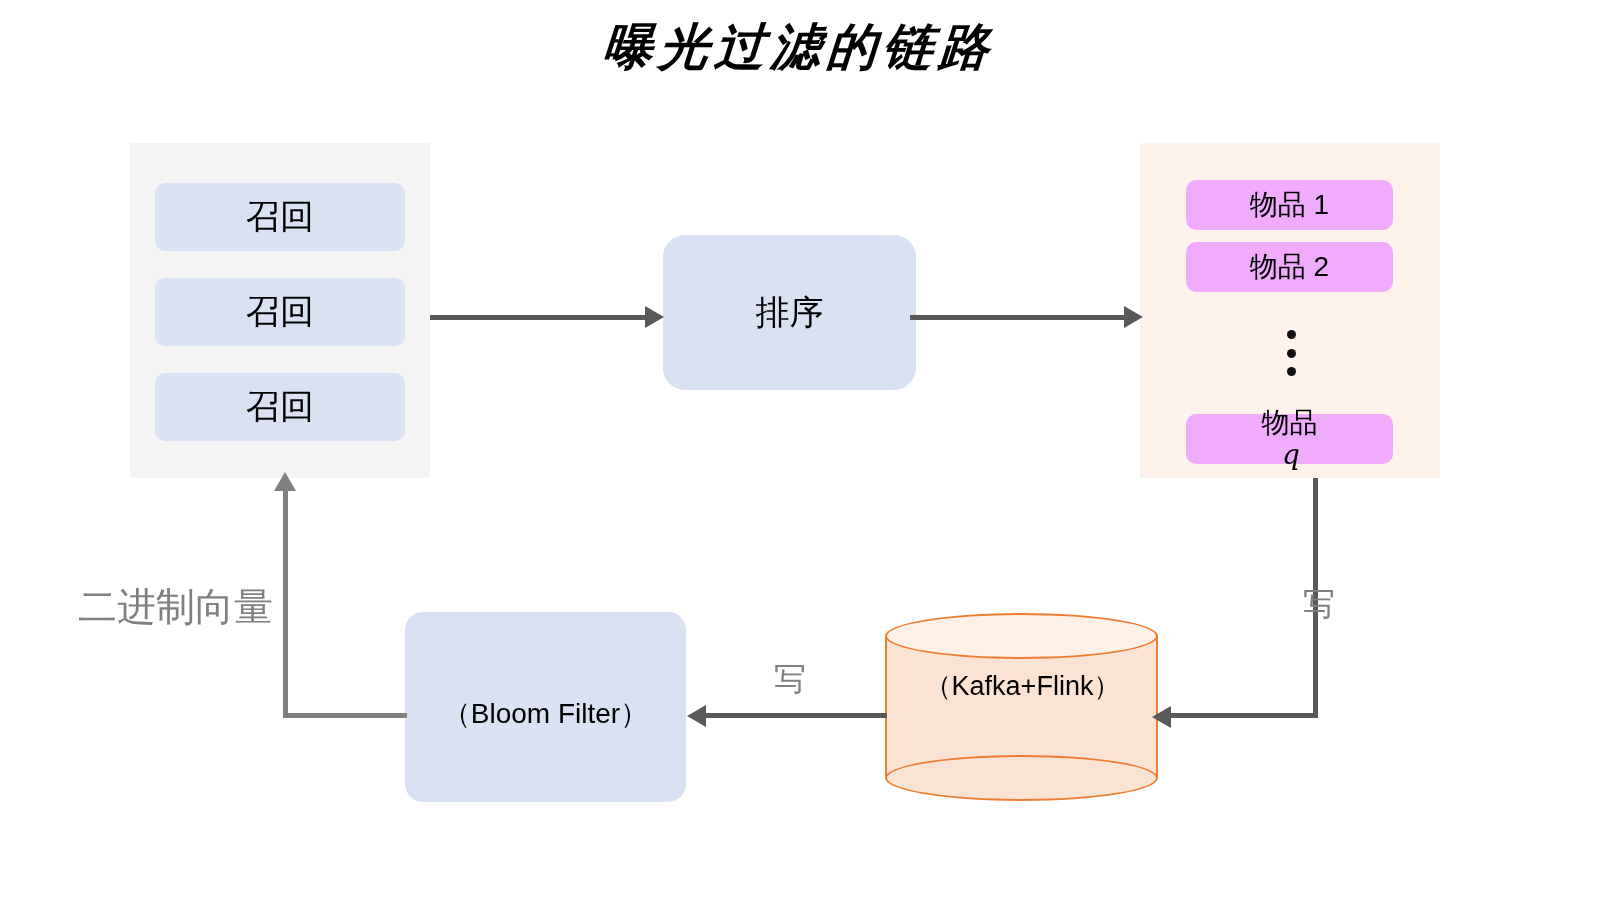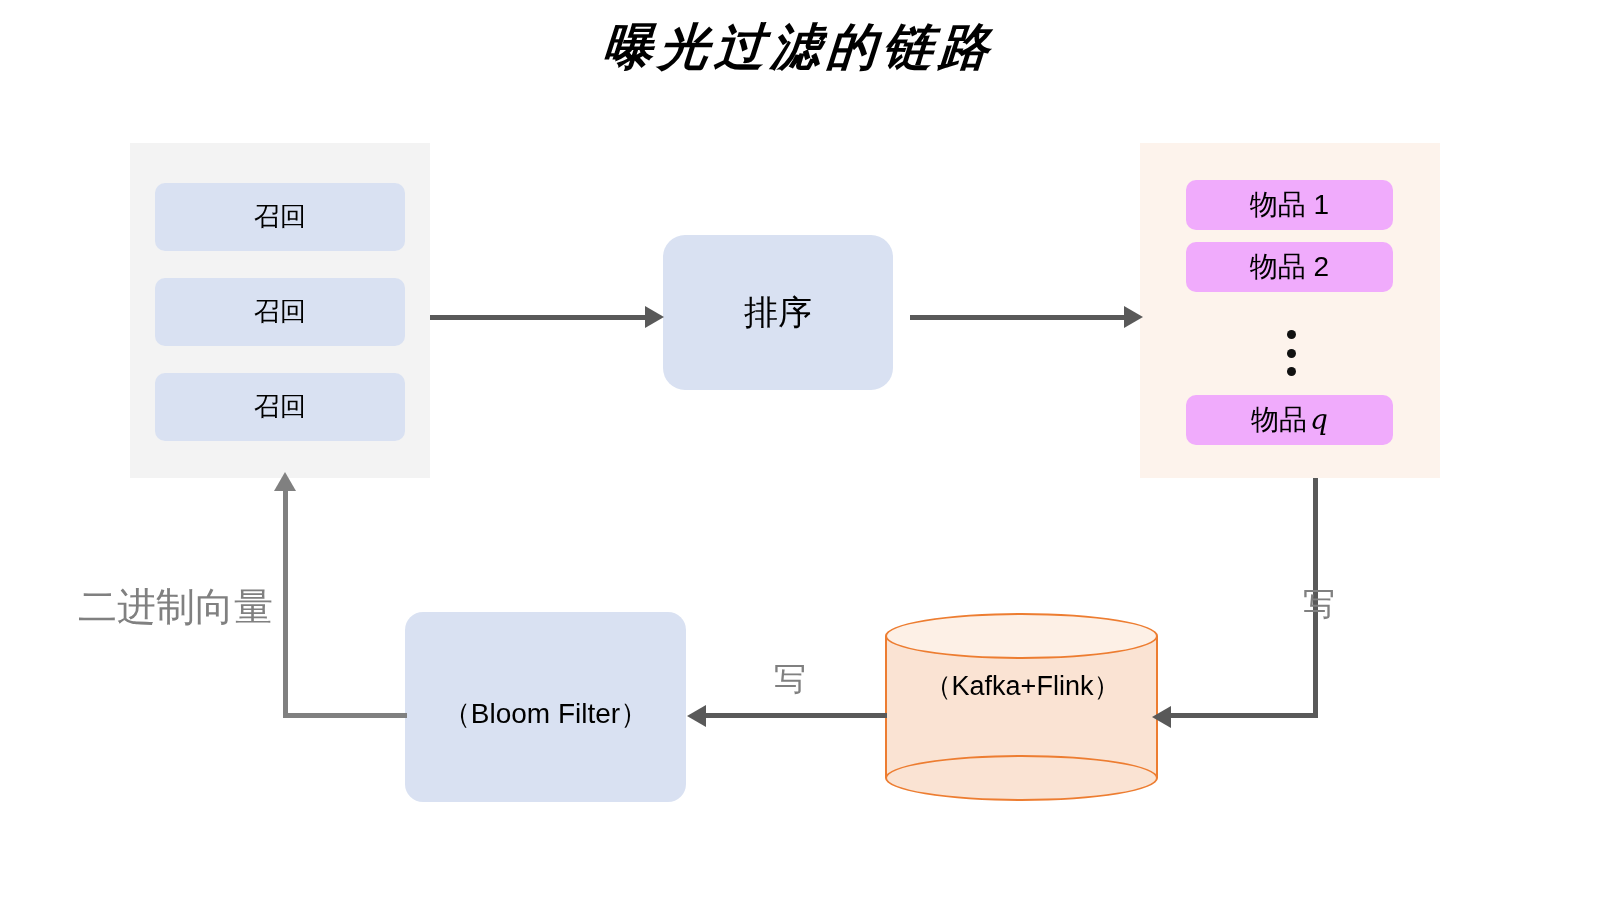--- a/index.html
+++ b/index.html
@@ -64,44 +64,44 @@
     color: #000;
     line-height: 1.15;
   }
   .blue { background: #d9e1f2; }
   .orange { background: #f0abfc; }
 
   .recall-box {
     left: 155px;
     width: 250px;
     height: 68px;
-    font-size: 26px;
+    font-size: 34px;
   }
   #recall-box-1 { top: 183px; }
   #recall-box-2 { top: 278px; }
   #recall-box-3 { top: 373px; }
 
   #rank-box {
     left: 663px;
     top: 235px;
-    width: 230px;
+    width: 253px;
     height: 155px;
     font-size: 34px;
     border-radius: 22px;
   }
 
   .item-box {
     left: 1186px;
     width: 207px;
     height: 50px;
     font-size: 28px;
   }
   #item-box-1 { top: 180px; }
   #item-box-2 { top: 242px; }
-  #item-box-q { top: 395px; }
+  #item-box-q { top: 414px; flex-direction: column; }
   .italic-q {
     font-family: "DejaVu Serif", "Liberation Serif", serif;
     font-style: italic;
     font-size: 28px;
     padding-left: 3px;
   }
 
   
   #items-ellipsis {
     position: absolute;

